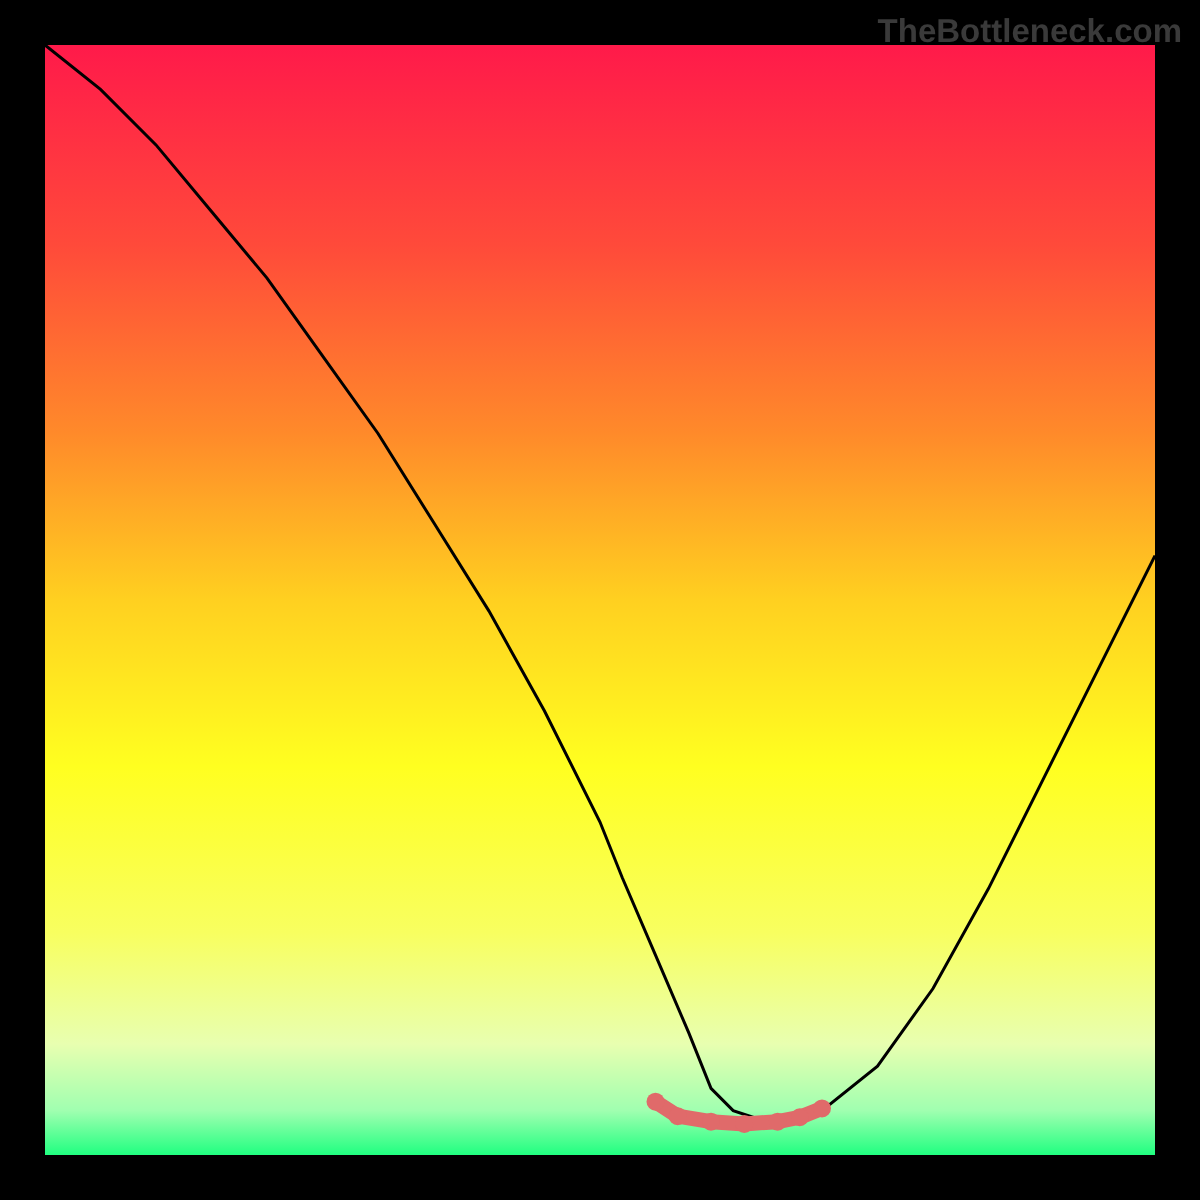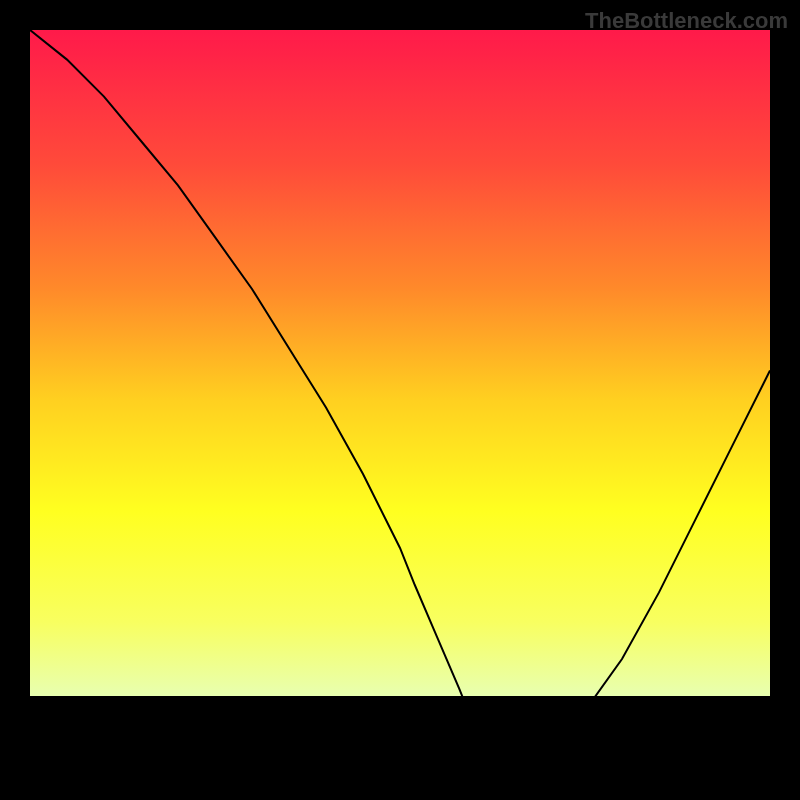--- a/index.html
+++ b/index.html
@@ -2,21 +2,21 @@
 <html><head>
 <meta charset="utf-8">
 <style>
   body {
     margin: 0;
     padding: 0;
     background: #000;
   }
   .container {
     width: 800px;
-    height: 696px;
+    height: 800px;
     background: #000;
     position: relative;
   }
   .watermark {
     position: absolute;
     top: 8px;
     right: 12px;
     color: #3a3a3a;
     font-family: Arial, sans-serif;
     font-size: 22px;

